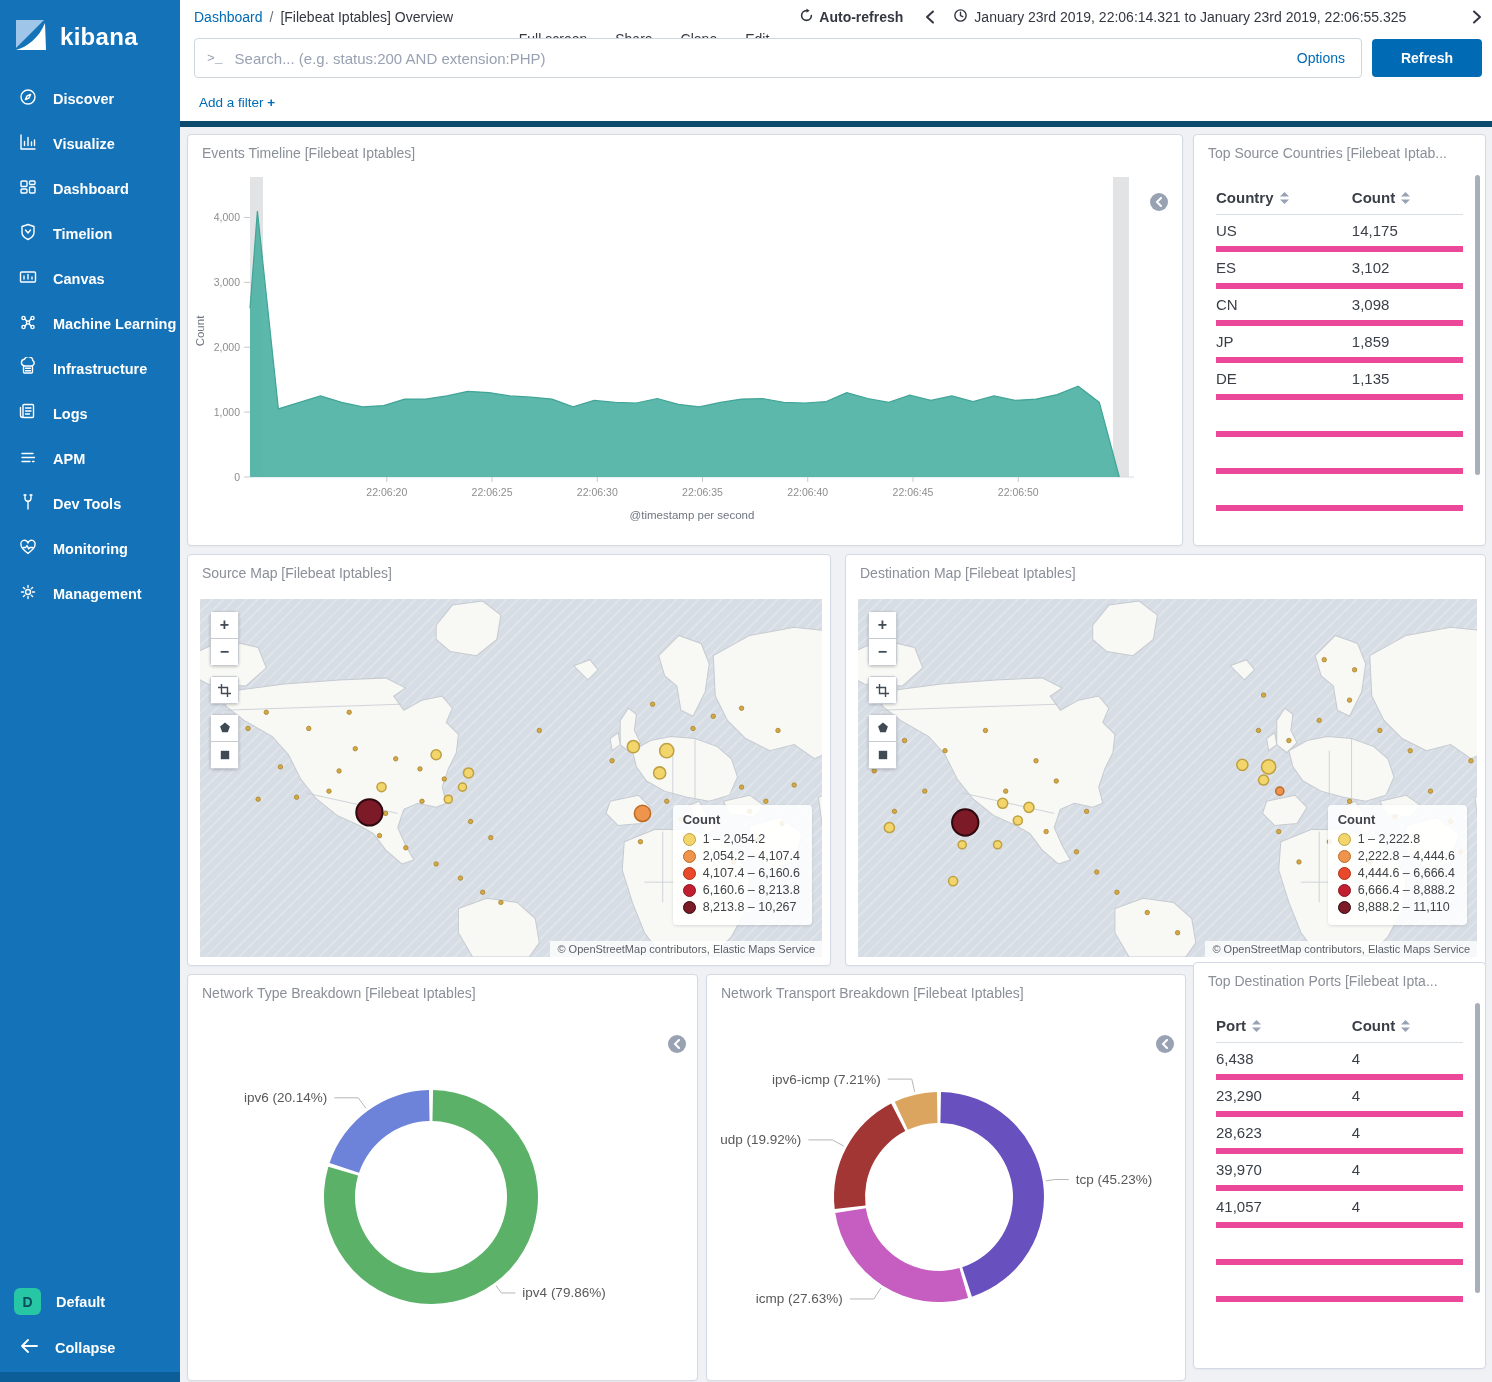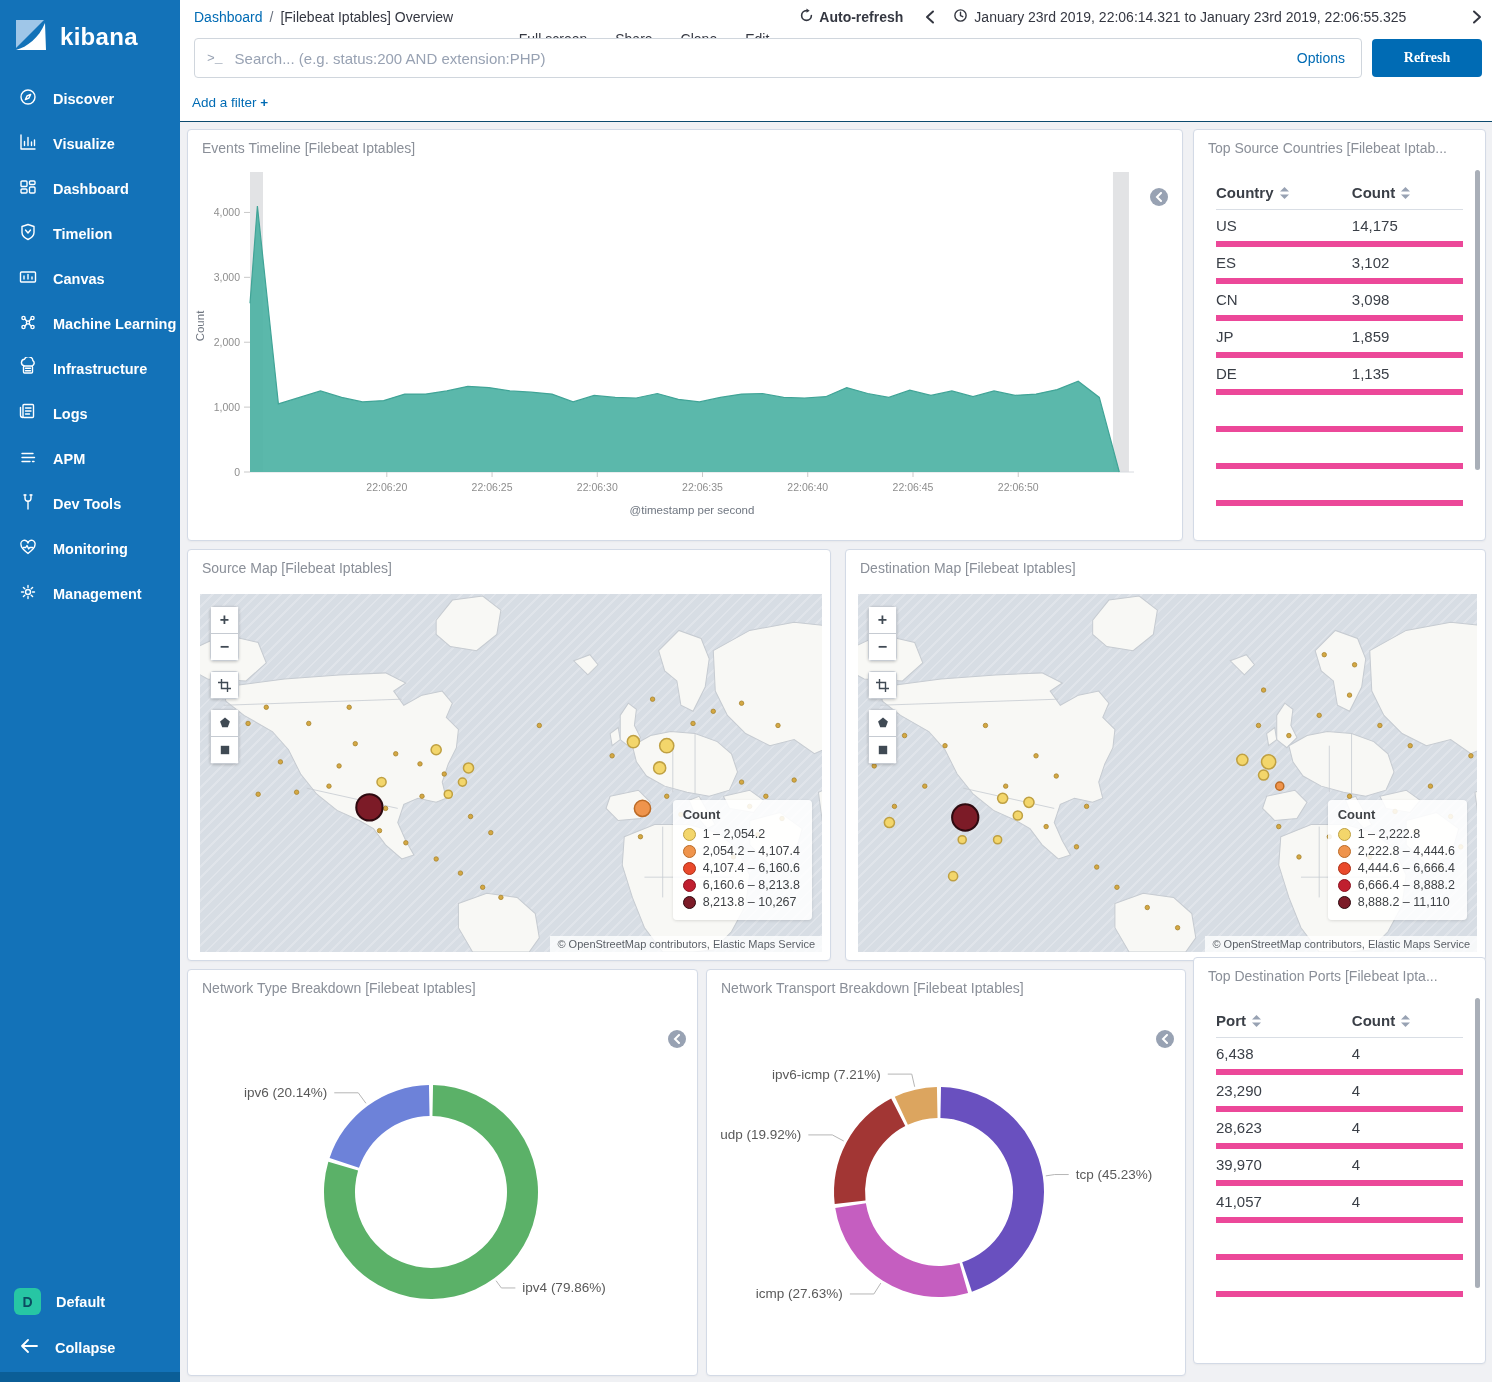--- a/index.html
+++ b/index.html
@@ -29,22 +29,22 @@
   .autorefresh{display:flex;align-items:center;gap:5px;margin-left:30px;cursor:pointer;font-weight:600;}
   .tchev{margin-left:22px;cursor:pointer;display:flex;align-items:center;}
   .timerange{display:flex;align-items:center;gap:6px;margin-left:18px;cursor:pointer;}
   .tchev.right{margin-left:14px;margin-right:0;}
   .bar2{display:flex;align-items:center;padding:6px 10px 8px 14px;gap:10px;}
   .searchbox{flex:1;display:flex;align-items:center;height:38px;border:1px solid #D0D6DD;border-radius:4px;background:#fff;padding:0 12px;}
   .searchbox .prompt{font-family:"Liberation Mono",monospace;color:#98A2B3;font-size:13px;margin-right:10px;}
   .searchbox input{flex:1;border:none;outline:none;font-size:15px;color:#343741;font-family:"Liberation Sans",sans-serif;}
   .searchbox input::placeholder{color:#98A2B3;}
   .options-link{color:#006BB4;font-size:14px;cursor:pointer;padding:0 4px;}
-  .refresh-btn{width:110px;height:38px;background:#006BB4;color:#fff;border:none;border-radius:4px;font-size:14px;font-weight:600;cursor:pointer;font-family:Liberation Serif, serif;}
-  .bar3{padding:9px 14px 11px 12px;border-bottom:1px solid #0c4a6e;font-size:13.5px;}
+  .refresh-btn{width:110px;height:38px;background:#006BB4;color:#fff;border:none;border-radius:4px;font-size:14px;font-weight:600;cursor:pointer;font-family:Liberation Sans, sans-serif;}
+  .bar3{padding:9px 14px 11px 19px;border-bottom:6px solid #0c4a6e;font-size:13.5px;}
   .addfilter{color:#006BB4;cursor:pointer;}
   .addfilter b{font-weight:800;}
   
   .content{position:relative;flex:1;background:#F0F1F4;}
   .panel{position:absolute;background:#fff;border:1px solid #D3DAE6;border-radius:4px;box-shadow:0 1px 2px rgba(0,0,0,.04);}
   .panel-title{padding:10px 14px 4px 14px;font-size:14px;color:#8A8F98;white-space:nowrap;overflow:hidden;cursor:grab;}
   .viz-body{position:absolute;left:0;right:0;top:36px;bottom:0;}
   .legend-toggle{position:absolute;width:18px;height:18px;border-radius:50%;background:#98A2B3;color:#fff;display:flex;align-items:center;justify-content:center;cursor:pointer;}
   
   .tbl{width:100%;border-collapse:collapse;font-size:15px;color:#3A3F47;}

